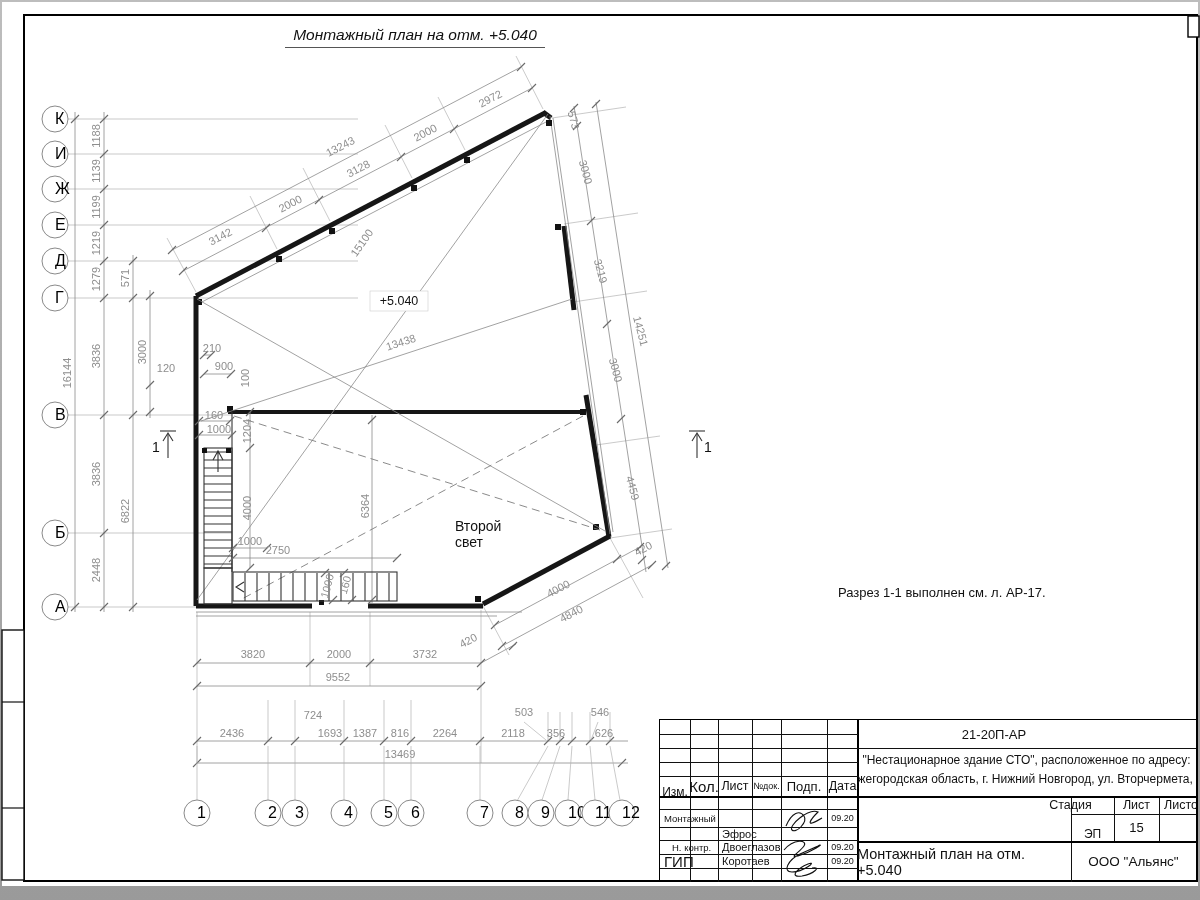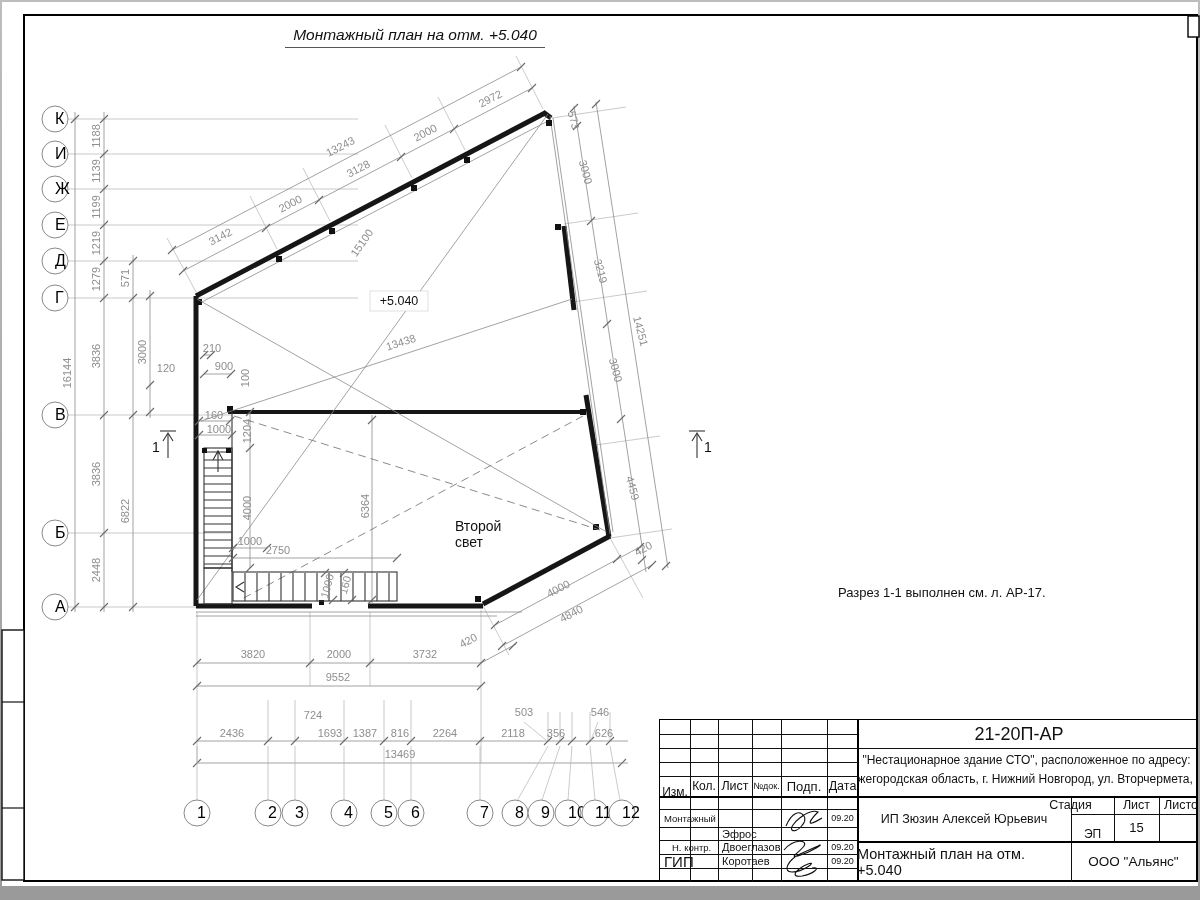--- a/index.html
+++ b/index.html
@@ -424,21 +424,21 @@
   <div class="hl" style="top:76px;width:536px;height:2px;background:#000"></div>
   <div class="hl" style="top:89px;width:198px"></div>
   <div class="hl" style="top:107px;width:198px"></div>
   <div class="hl" style="top:120px;width:198px"></div>
   <div class="hl" style="top:134px;width:198px"></div>
   <div class="hl" style="top:148px;width:198px"></div>
   <div class="hl" style="top:94px;left:411px;width:125px"></div>
   <div class="hl" style="top:121px;left:197px;width:339px;height:2px;background:#000"></div>
 
   <div class="cell" style="left:0;top:56px;width:30px;height:32px;font-size:12px">Изм.</div>
-  <div class="cell" style="left:30px;top:56px;width:28px;height:20px;font-size:12px">Кол.</div>
+  <div class="cell" style="left:30px;top:56px;width:28px;height:20px;font-size:15px">Кол.</div>
   <div class="cell" style="left:58px;top:56px;width:34px;height:20px;font-size:12.5px">Лист</div>
   <div class="cell" style="left:92px;top:56px;width:29px;height:20px;font-size:9px">№док.</div>
   <div class="cell" style="left:121px;top:56px;width:46px;height:20px;font-size:13px">Подп.</div>
   <div class="cell" style="left:167px;top:56px;width:31px;height:20px;font-size:12.5px">Дата</div>
 
   <div class="cell c-left" style="left:0;top:89px;width:58px;height:18px;font-size:9.5px">Монтажный</div>
   <div class="cell c-left" style="left:58px;top:105px;width:63px;height:18px;font-size:11px">Эфрос</div>
   <div class="cell" style="left:167px;top:89px;width:31px;height:18px;font-size:9px">09.20</div>
   <div class="cell c-left" style="left:8px;top:120px;width:58px;height:14px;font-size:9.5px">Н. контр.</div>
   <div class="cell c-left" style="left:58px;top:120px;width:63px;height:14px;font-size:11px">Двоеглазов</div>
@@ -447,24 +447,23 @@
   <div class="cell c-left" style="left:58px;top:134px;width:63px;height:14px;font-size:11px">Коротаев</div>
   <div class="cell" style="left:167px;top:134px;width:31px;height:14px;font-size:9px">09.20</div>
 
   <svg class="sig" style="left:122px;top:84px" width="45" height="32" viewBox="0 0 45 32">
     <path d="M4 22 C10 8 18 6 22 12 C26 18 14 30 10 26 C6 22 26 4 36 8 C30 14 20 26 40 14" fill="none" stroke="#111" stroke-width="1.1"></path>
   </svg>
   <svg class="sig" style="left:118px;top:116px" width="52" height="44" viewBox="0 0 52 44">
     <path d="M6 14 C16 2 30 4 26 10 C22 16 10 22 20 20 C34 16 48 6 40 10 L22 18 C10 24 4 36 14 36 C26 36 40 24 30 28 C20 32 10 42 24 40 C36 38 44 30 34 32" fill="none" stroke="#111" stroke-width="1.1"></path>
   </svg>
 
-  <div class="cell" style="left:206px;top:0;width:306px;height:28px;font-size:18px">21-20П-АР</div>
+  <div class="cell" style="left:181px;top:0;width:306px;height:28px;font-size:13px">21-20П-АР</div>
   <div class="cell" style="left:197px;top:28px;width:339px;height:24px;font-size:12px">"Нестационарное здание СТО", расположенное по адресу:</div>
   <div class="cell" style="left:197px;top:47px;width:339px;height:24px;font-size:12px;white-space:nowrap">Нижегородская область, г. Нижний Новгород, ул. Вторчермета, 1А</div>
-  <div class="cell" style="left:197px;top:76px;width:214px;height:45px;font-size:12.5px">ИП Зюзин Алексей Юрьевич</div>
   <div class="cell" style="left:389px;top:76px;width:43px;height:18px;font-size:12.5px">Стадия</div>
   <div class="cell" style="left:454px;top:76px;width:45px;height:18px;font-size:12.5px">Лист</div>
   <div class="cell" style="left:499px;top:76px;width:37px;height:18px;font-size:12.5px;justify-content:flex-start;padding-left:5px">Листов</div>
   <div class="cell" style="left:411px;top:94px;width:43px;height:40px;font-size:12px">ЭП</div>
   <div class="cell" style="left:454px;top:94px;width:45px;height:27px;font-size:13px">15</div>
   <div class="cell" style="left:197px;top:121px;width:214px;height:41px;font-size:14.5px">Монтажный план на отм. +5.040</div>
   <div class="cell" style="left:411px;top:121px;width:125px;height:41px;font-size:13.5px">ООО "Альянс"</div>
 </div>
 
 </body></html>

